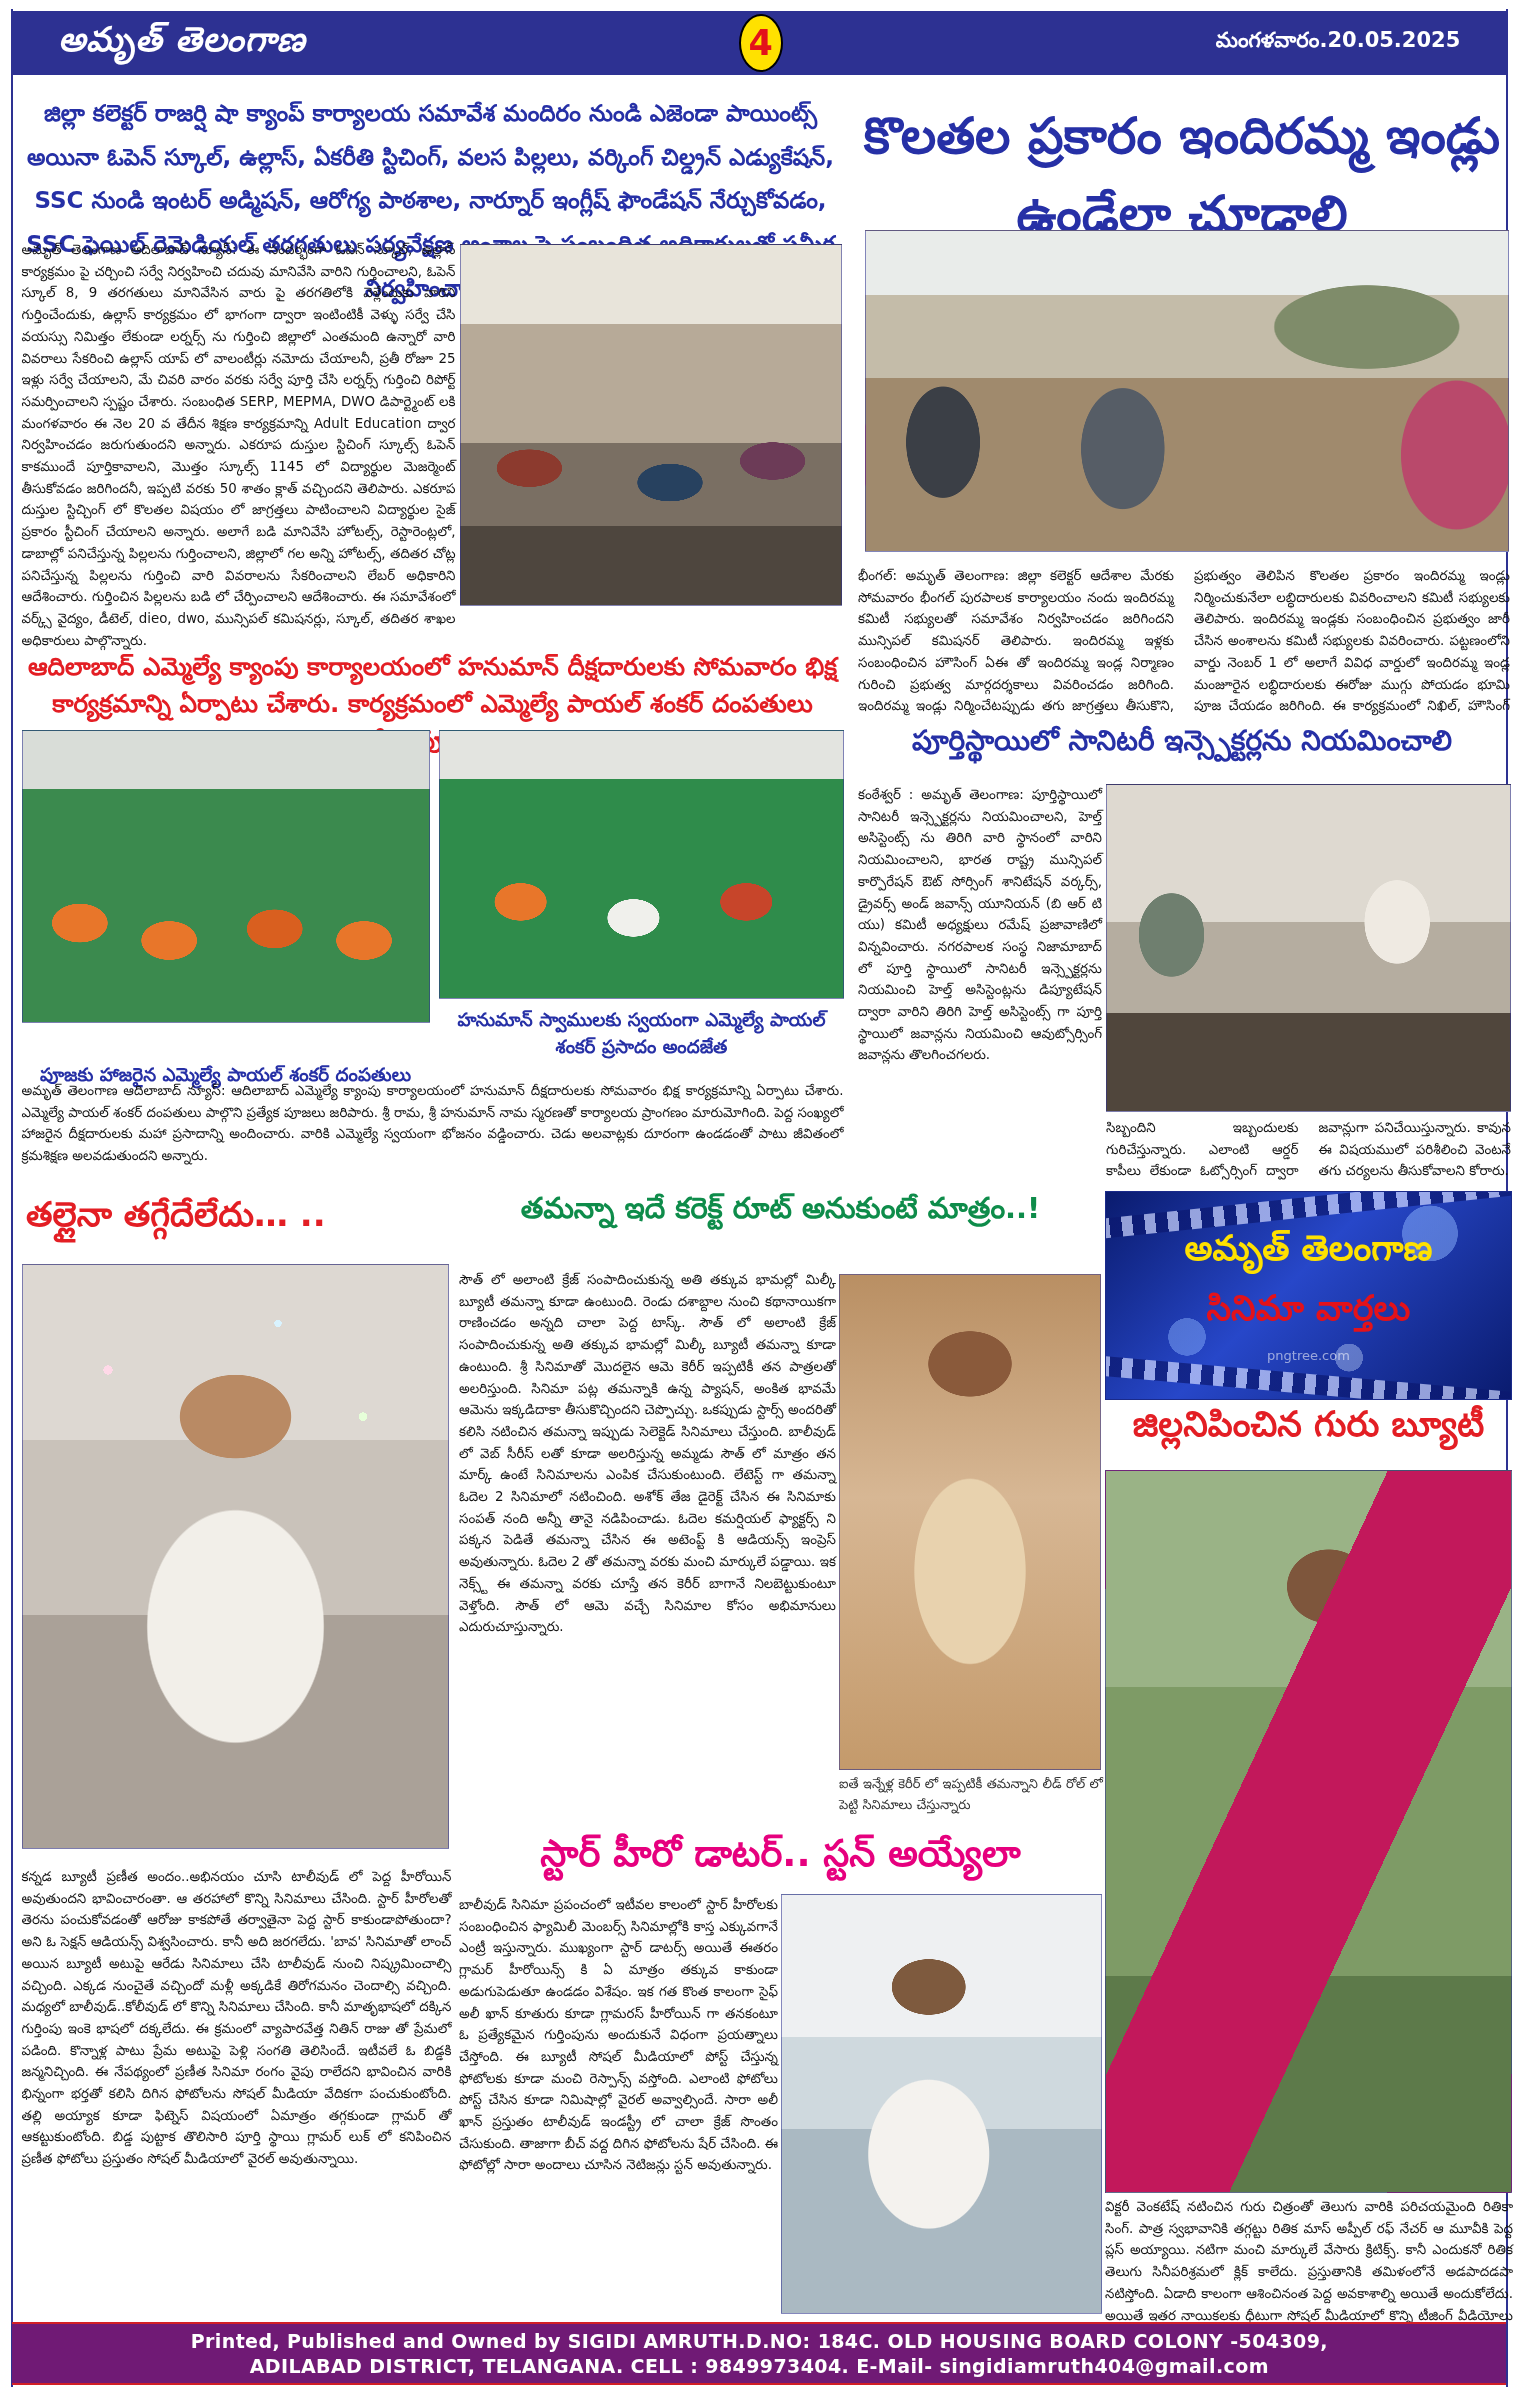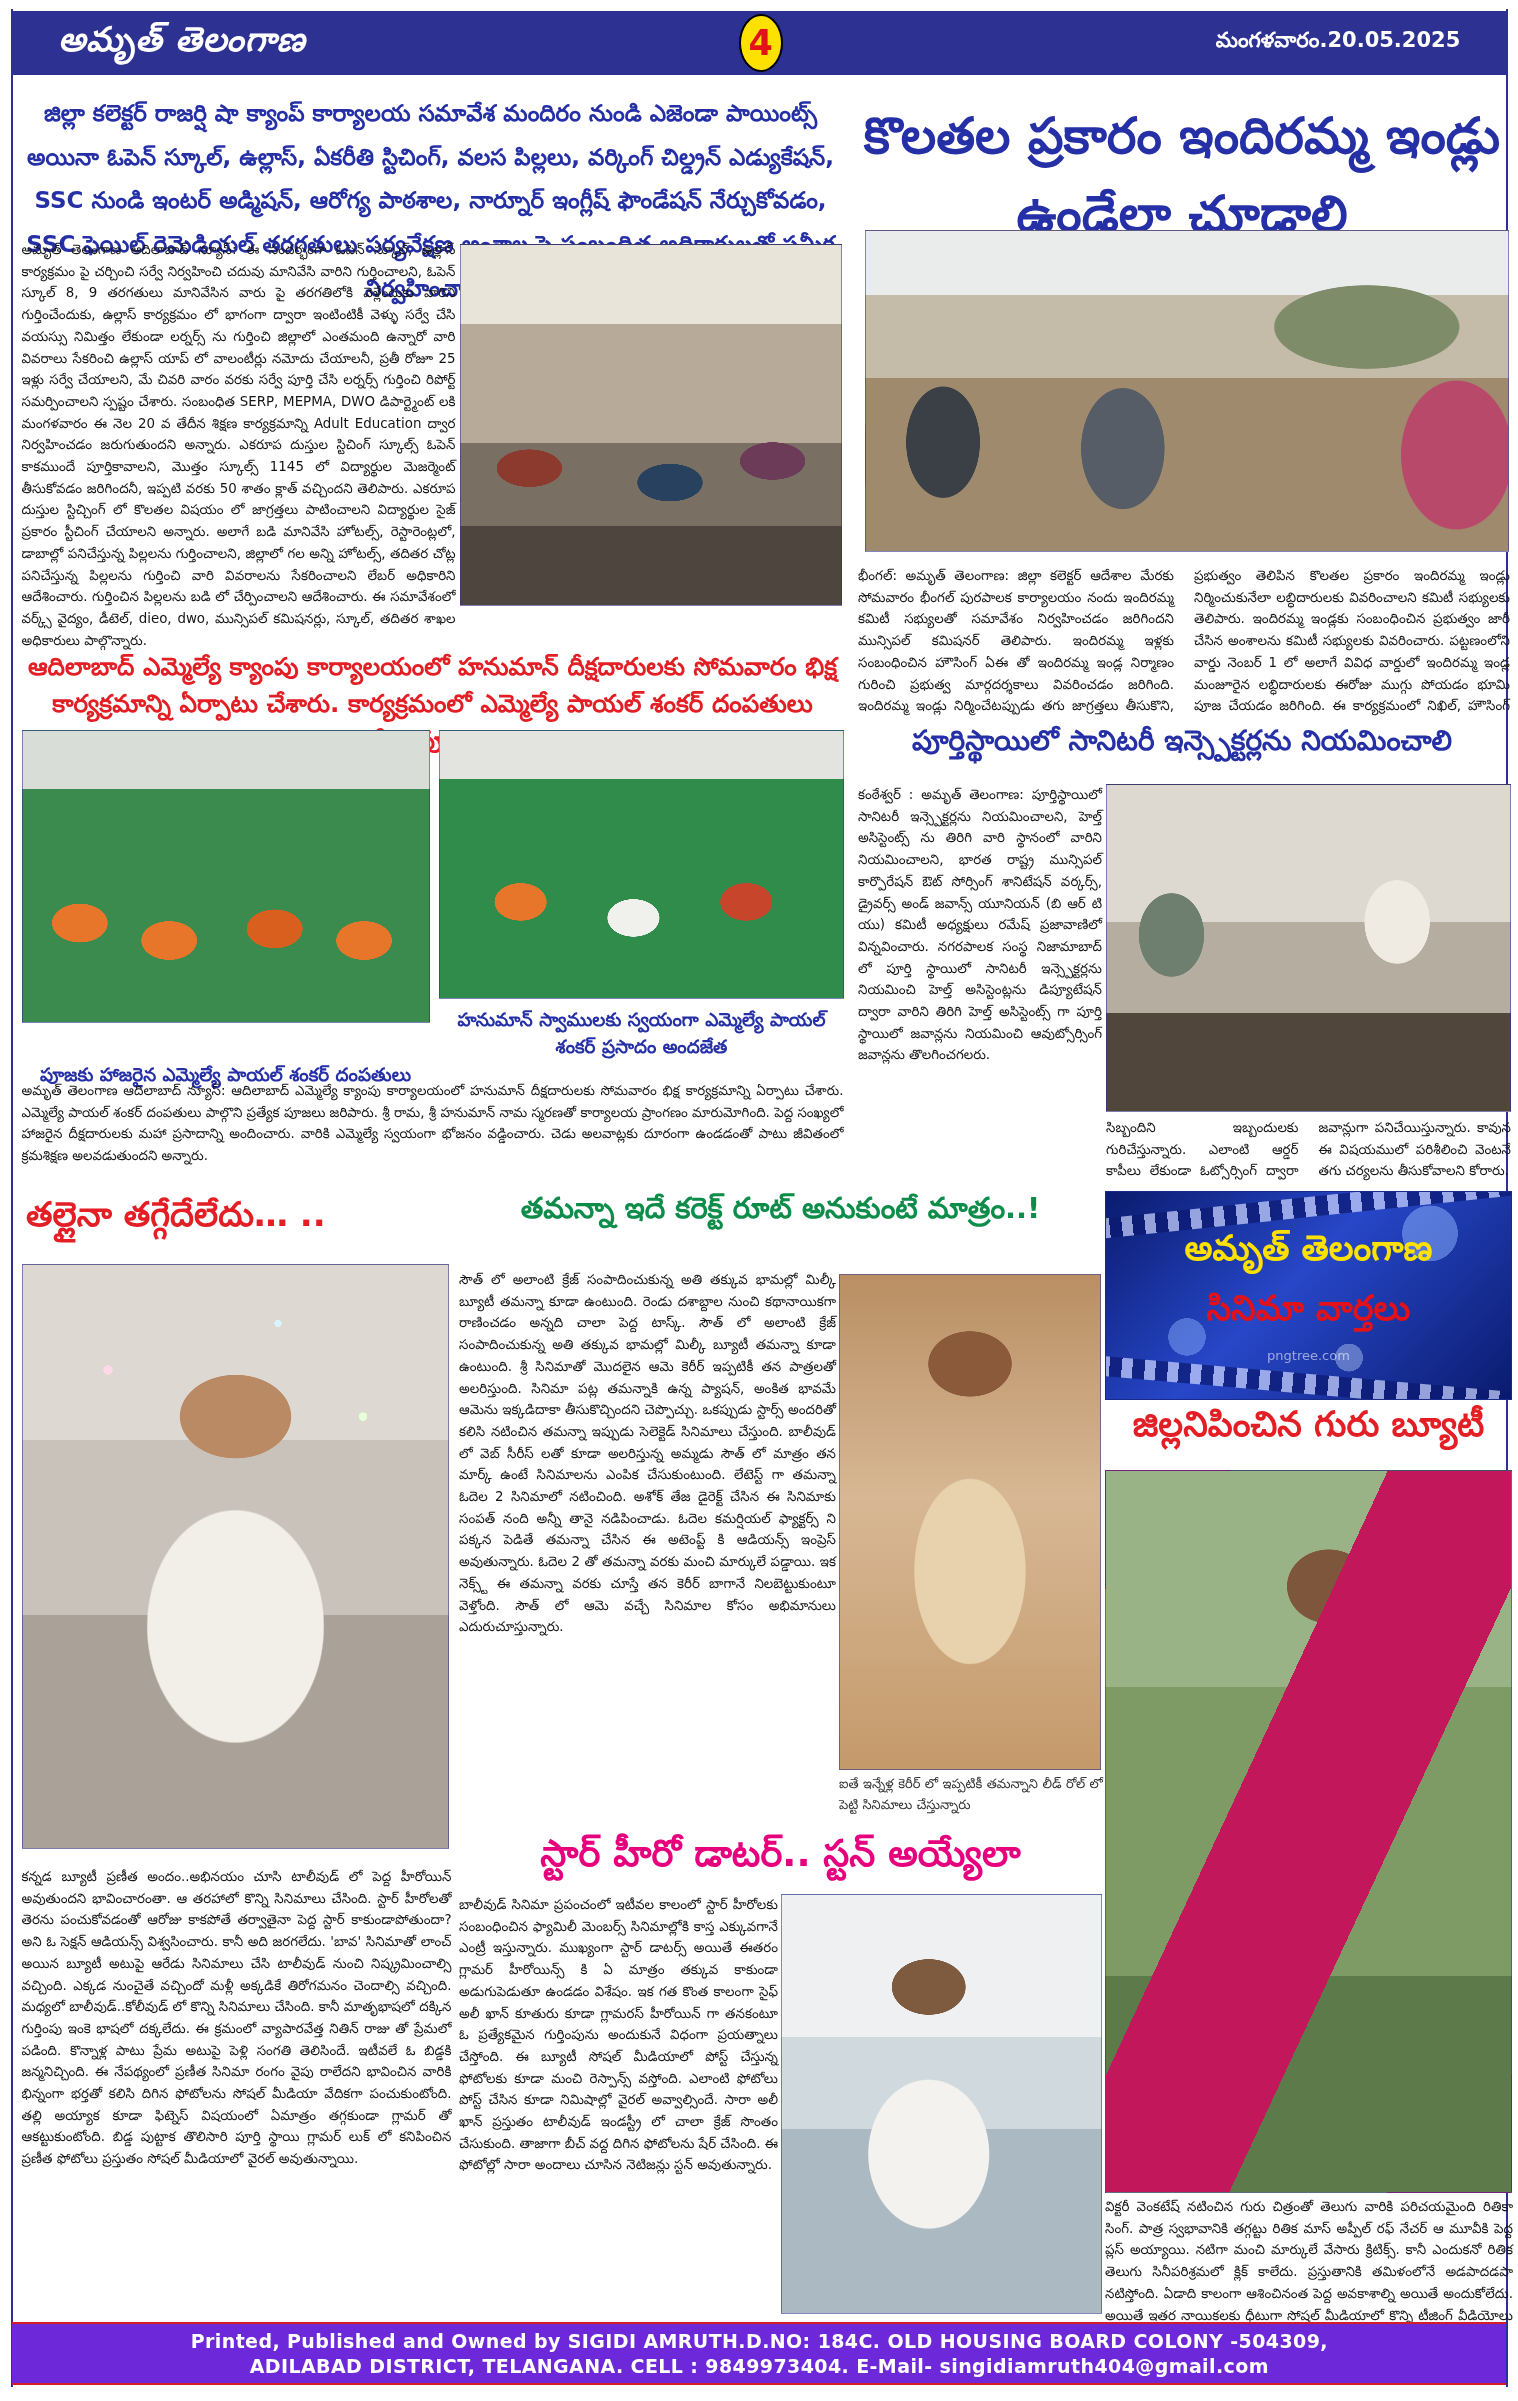--- a/index.html
+++ b/index.html
@@ -122,21 +122,21 @@
     display:flex; flex-direction:column; align-items:center; justify-content:center; gap:10.7px; overflow:hidden; }
   .cinema-box::before, .cinema-box::after { content:""; position:absolute; left:-31px; right:-31px; height:20px;
       background:repeating-linear-gradient(90deg,#cdd6ff 0 10.7px,#0b1870 10.7px 23px); opacity:.7; }
   .cinema-box::before { top:4.6px; transform:rotate(-6deg); }
   .cinema-box::after  { bottom:4.6px; transform:rotate(5deg); }
   .cinema-line1 { color:#ffe100; font-size:35px; font-weight:bold; z-index:1; }
   .cinema-line2 { color:#e3121a; font-size:35px; font-weight:bold; z-index:1; }
   .cinema-wm { color:rgba(255,255,255,.55); font-size:13px; z-index:1; }
 
   
-  .footer { left:12.3px; top:2322px; width:1494px; height:63px; background:#6d28d9;
+  .footer { left:12.3px; top:2322px; width:1494px; height:63px; background:#701a75;
             border-top:2.3px solid #d21f26; border-bottom:2.3px solid #d21f26;
             display:flex; flex-direction:column; align-items:center; justify-content:center; gap:3.1px; }
   .footer div { color:#fff; font-size:19px; font-weight:bold; letter-spacing:0.4px; }
 </style>
 </head>
 <body>
 
 <div class="page">
   <div class="frame"></div>
 

